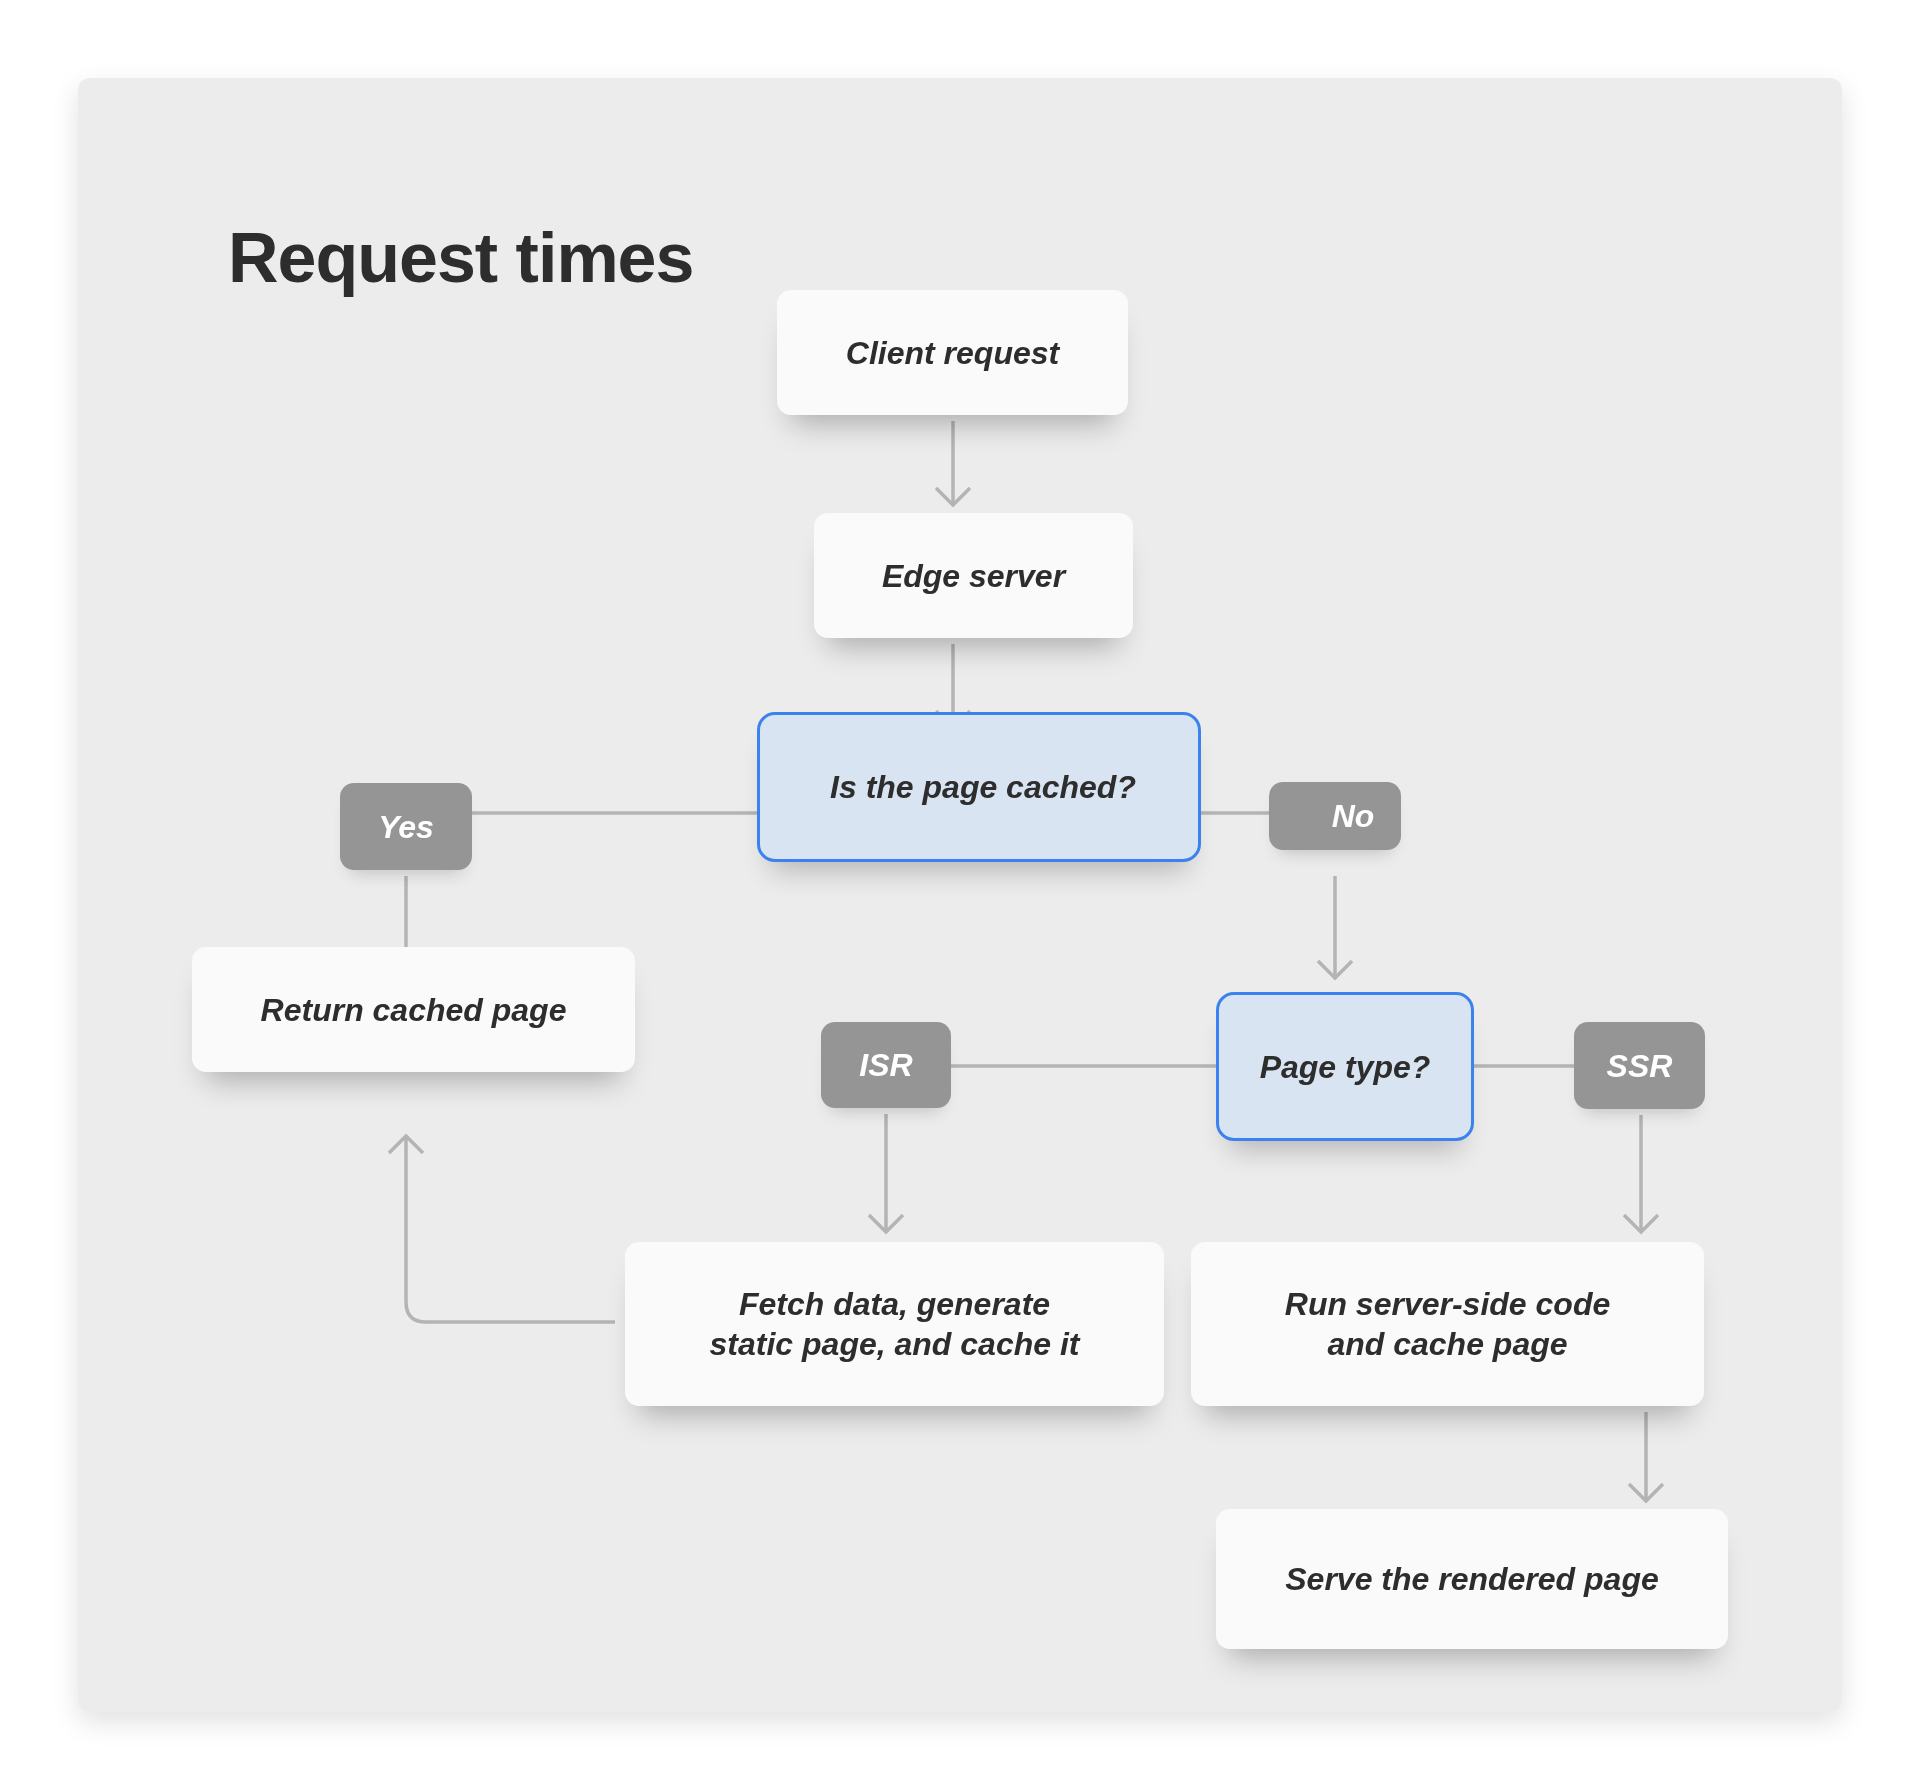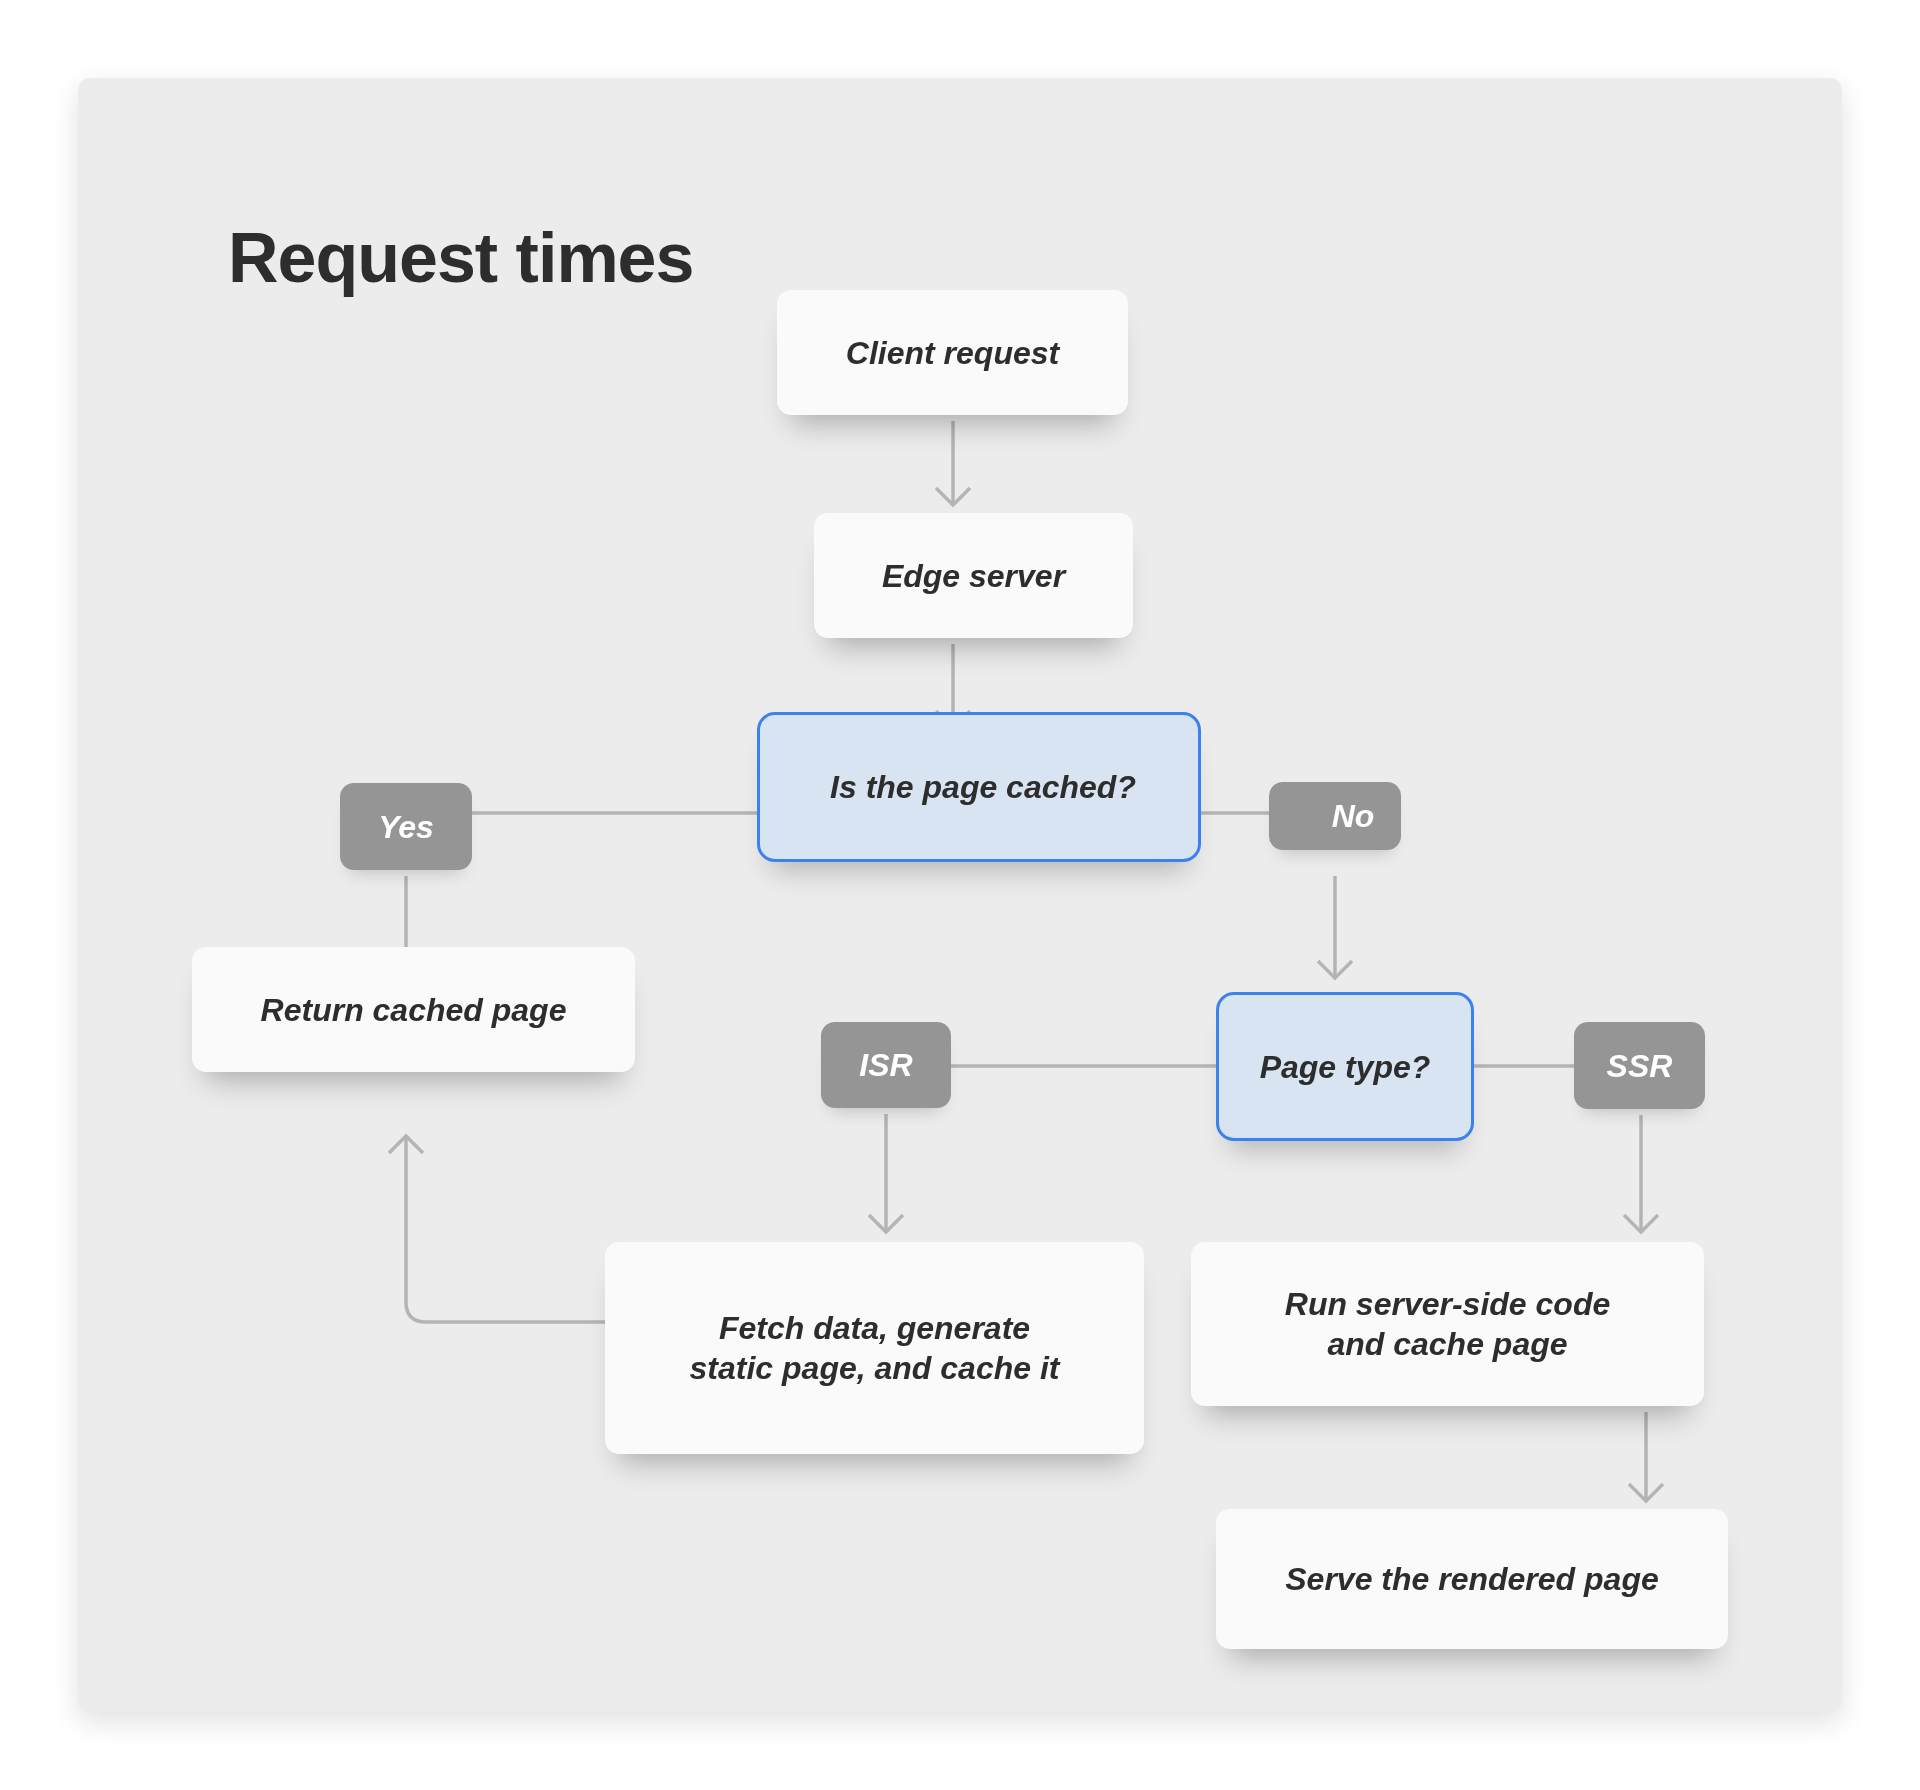--- a/index.html
+++ b/index.html
@@ -77,21 +77,21 @@
   
   #n-client  { left: 777px;  top: 290px;  width: 351px; height: 125px; }
   #n-edge    { left: 798px;  top: 513px;  width: 319px; height: 125px; margin-left: 16px; }
   #n-cached  { left: 757px;  top: 712px;  width: 444px; height: 150px; padding-left: 8px; }
   #n-yes     { left: 340px;  top: 783px;  width: 132px; height: 87px;  }
   #n-no      { left: 1269px; top: 782px;  width: 132px; height: 68px; padding-left: 36px;  }
   #n-return  { left: 192px;  top: 947px;  width: 443px; height: 125px; }
   #n-isr     { left: 821px;  top: 1022px; width: 130px; height: 86px;  }
   #n-ptype   { left: 1216px; top: 992px;  width: 258px; height: 149px; }
   #n-ssr     { left: 1574px; top: 1022px; width: 131px; height: 87px;  }
-  #n-fetch   { left: 605px;  top: 1242px; width: 539px; height: 212px; padding: 0 38px; }
+  #n-fetch   { left: 625px;  top: 1242px; width: 539px; height: 164px; padding: 0 38px; }
   #n-run     { left: 1191px; top: 1242px; width: 513px; height: 164px; padding: 0 50px; }
   #n-serve   { left: 1216px; top: 1509px; width: 512px; height: 140px; }
 </style>
 </head>
 <body>
 
 <div class="card">
   <div class="title">Request times</div>
 </div>
 

